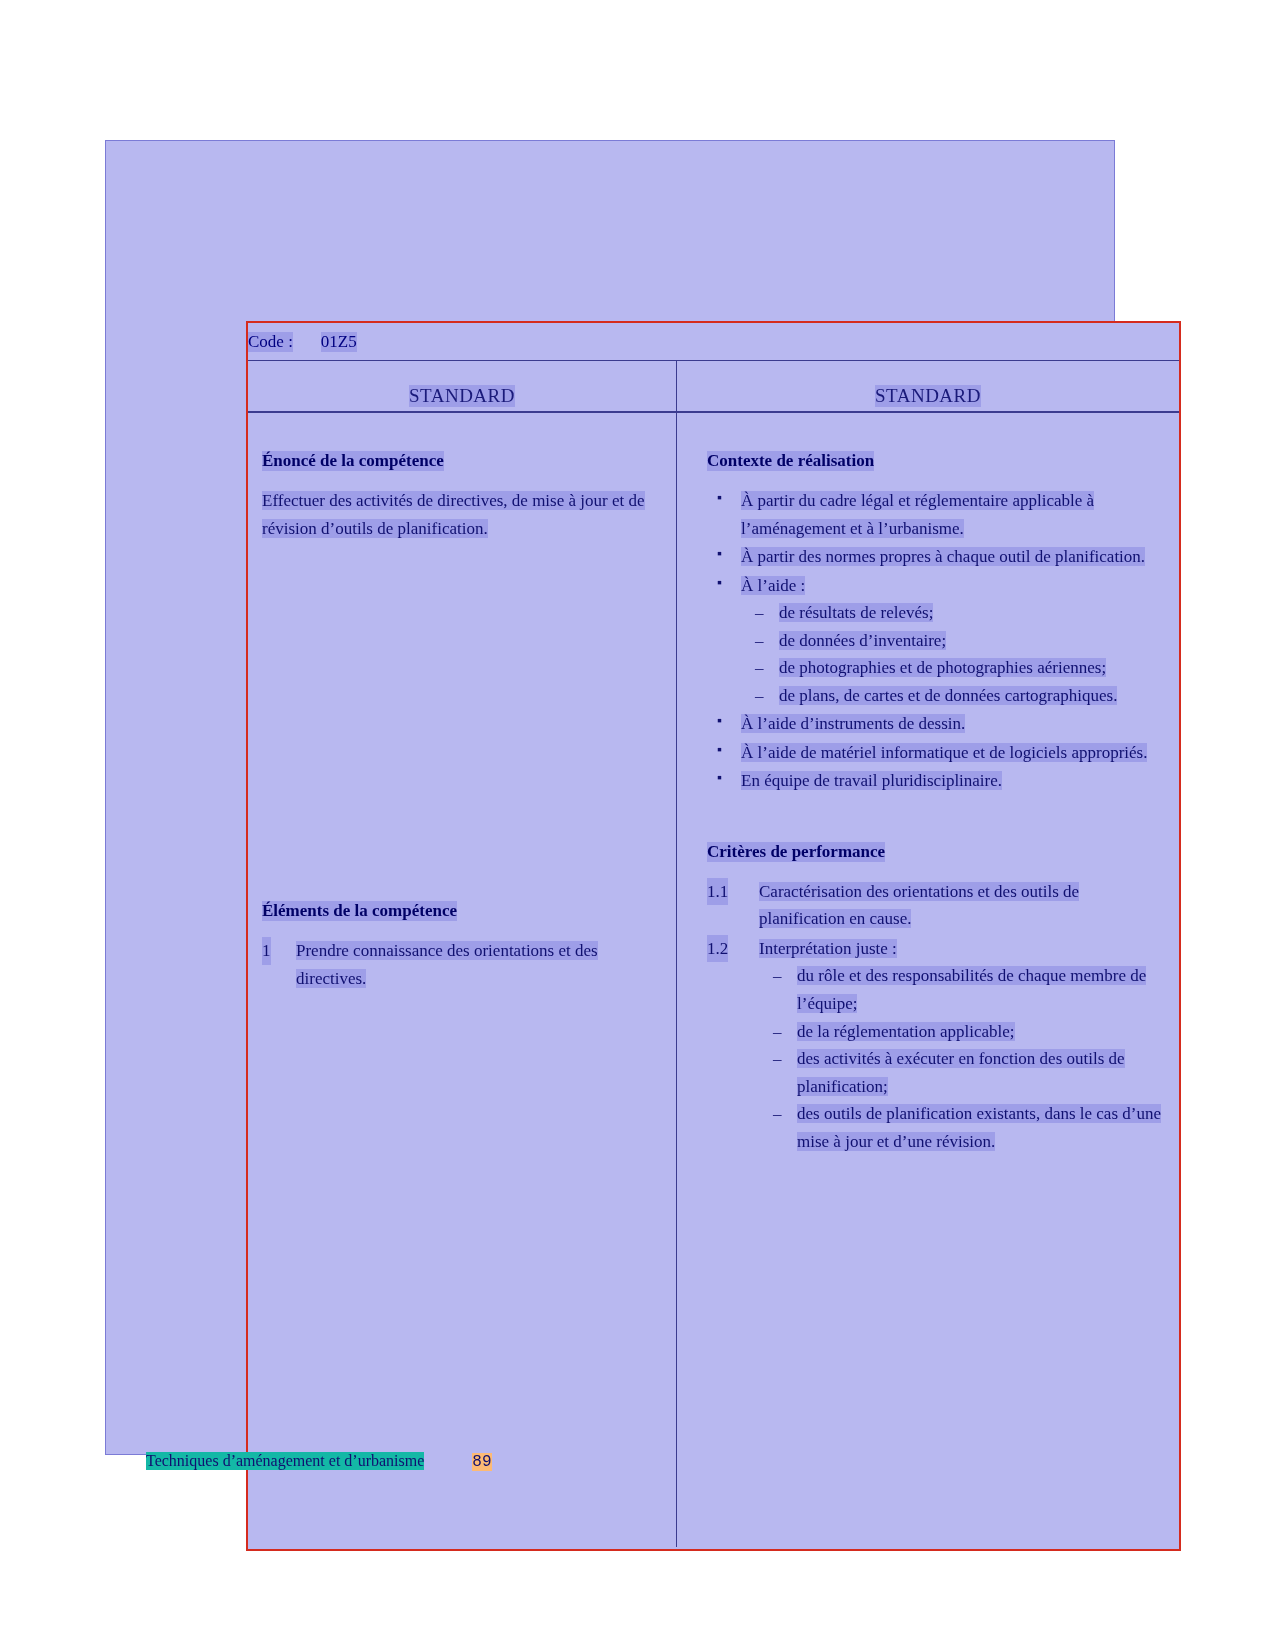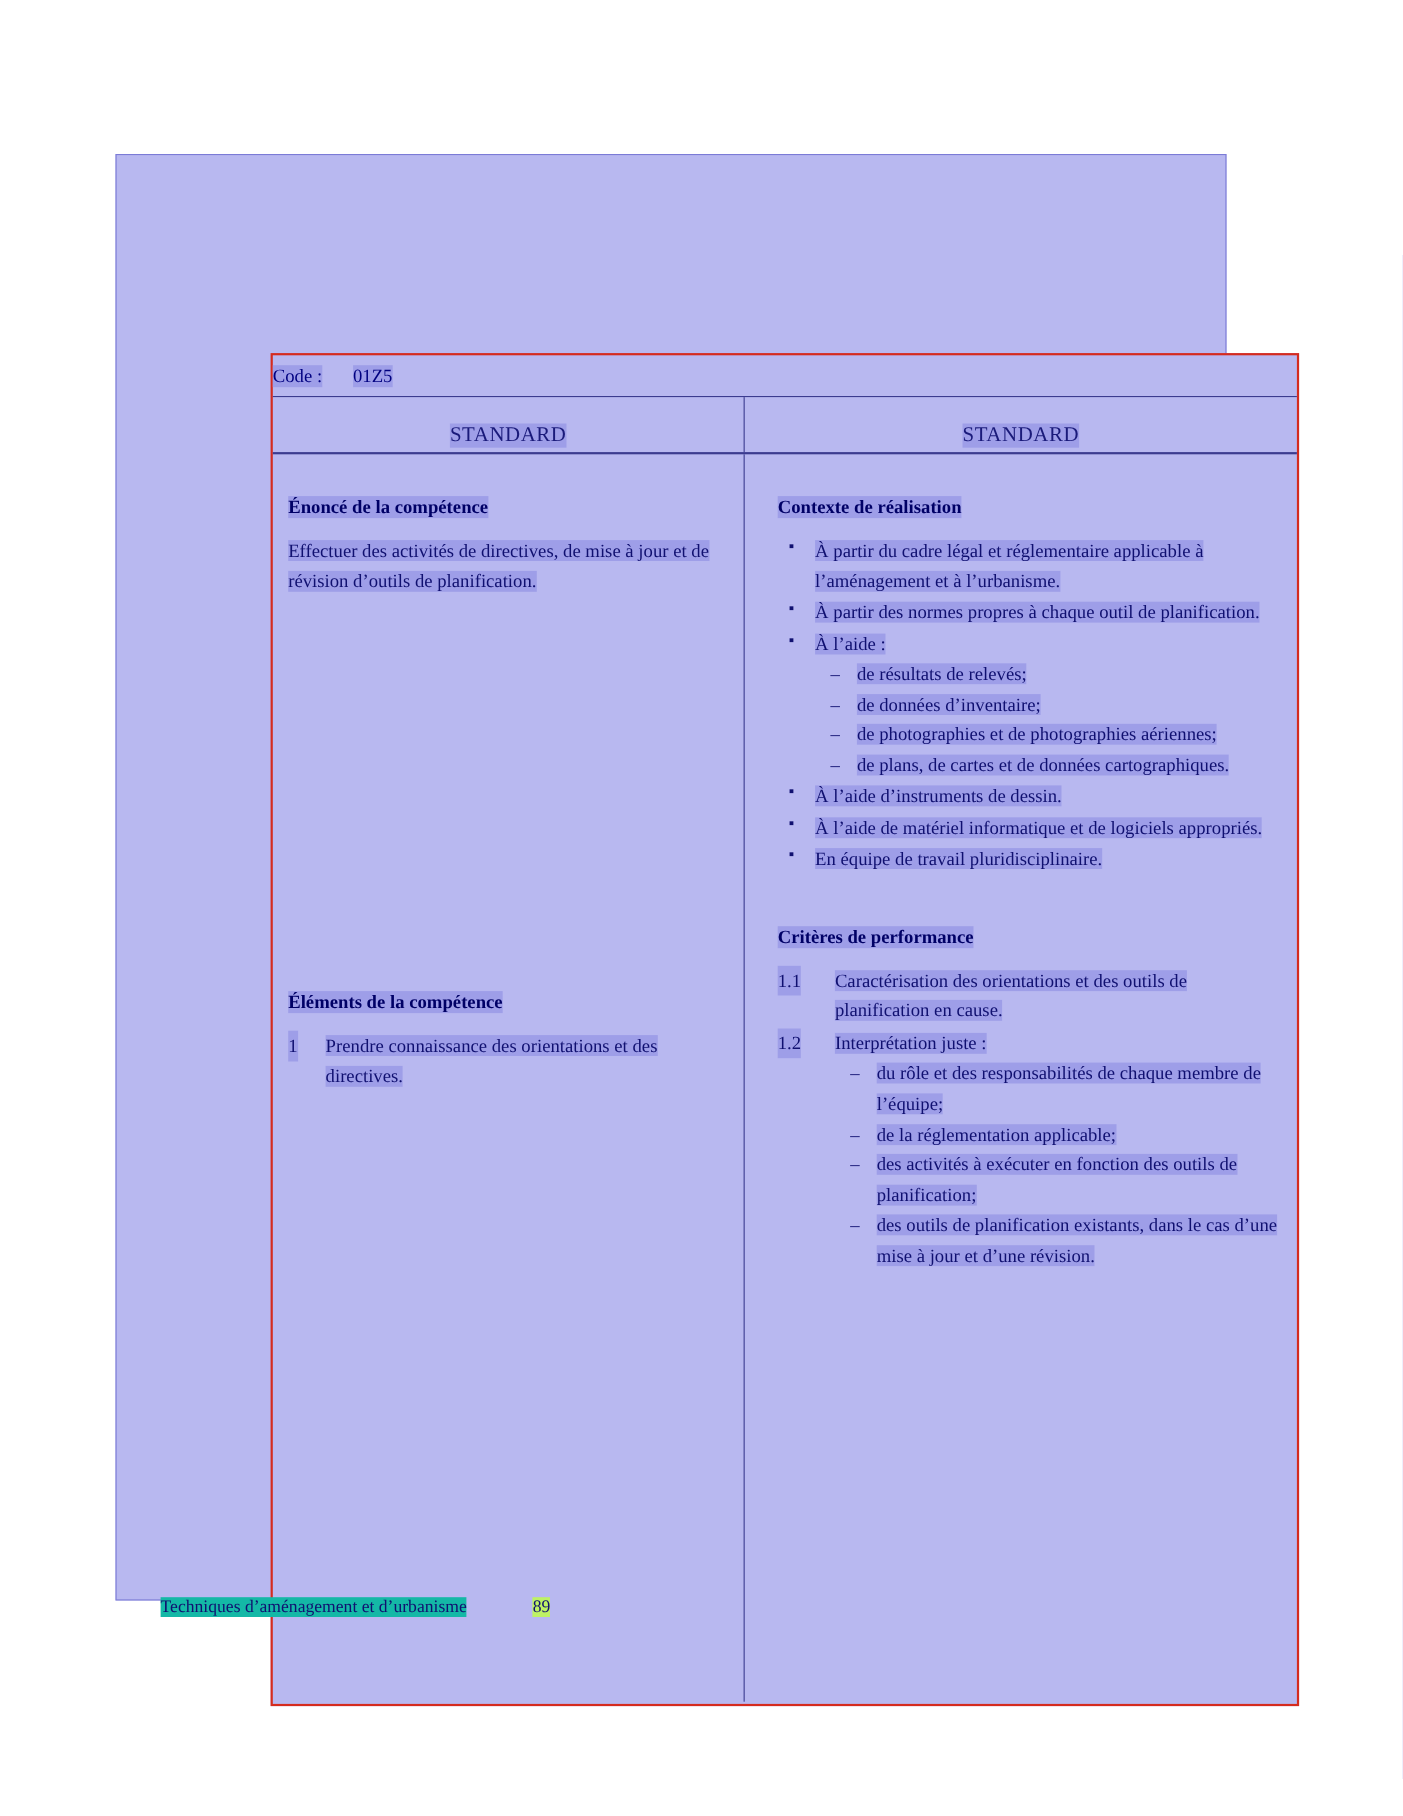--- a/index.html
+++ b/index.html
@@ -226,22 +226,23 @@
     width: 440px;
     display: flex;
     align-items: baseline;
     font-size: 16px;
     color: #101070;
   }
   .footer-text {
     background: #14b8a6;
   }
   .footer-page {
-    margin-left: 60px;
-    background: #bef264;
+    margin-left: 48px;
+    background: #fdba74;
+    font-family: Liberation Mono, monospace;
   }
 </style>
 </head>
 <body>
 
 <div class="page-region">
 
   <div class="doc-table">
 
     <div class="code-row">

